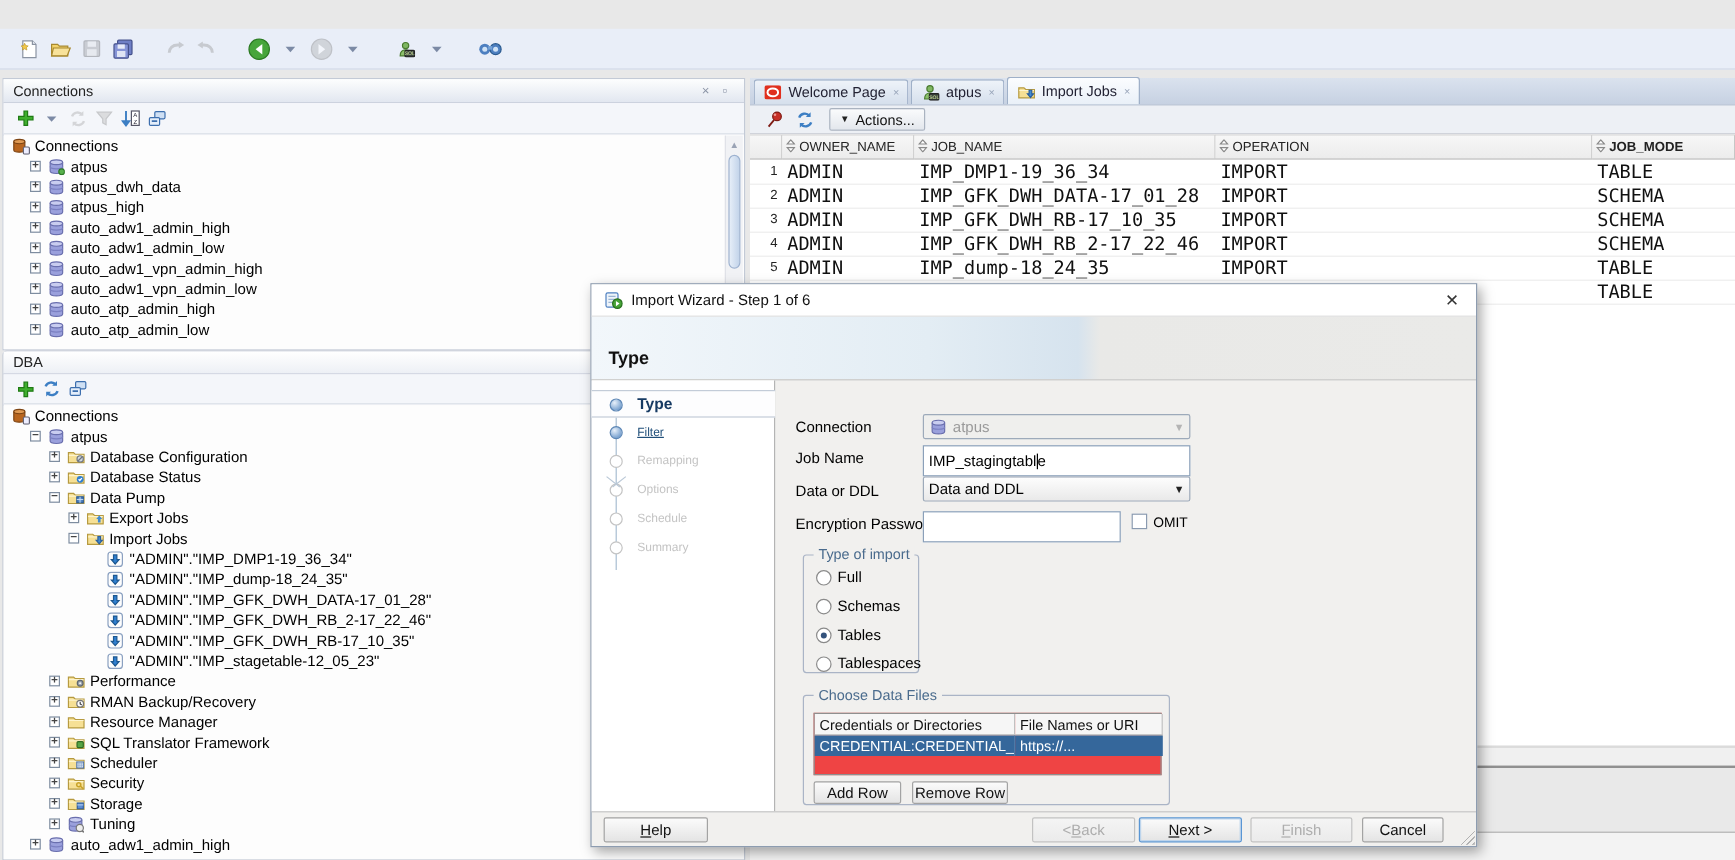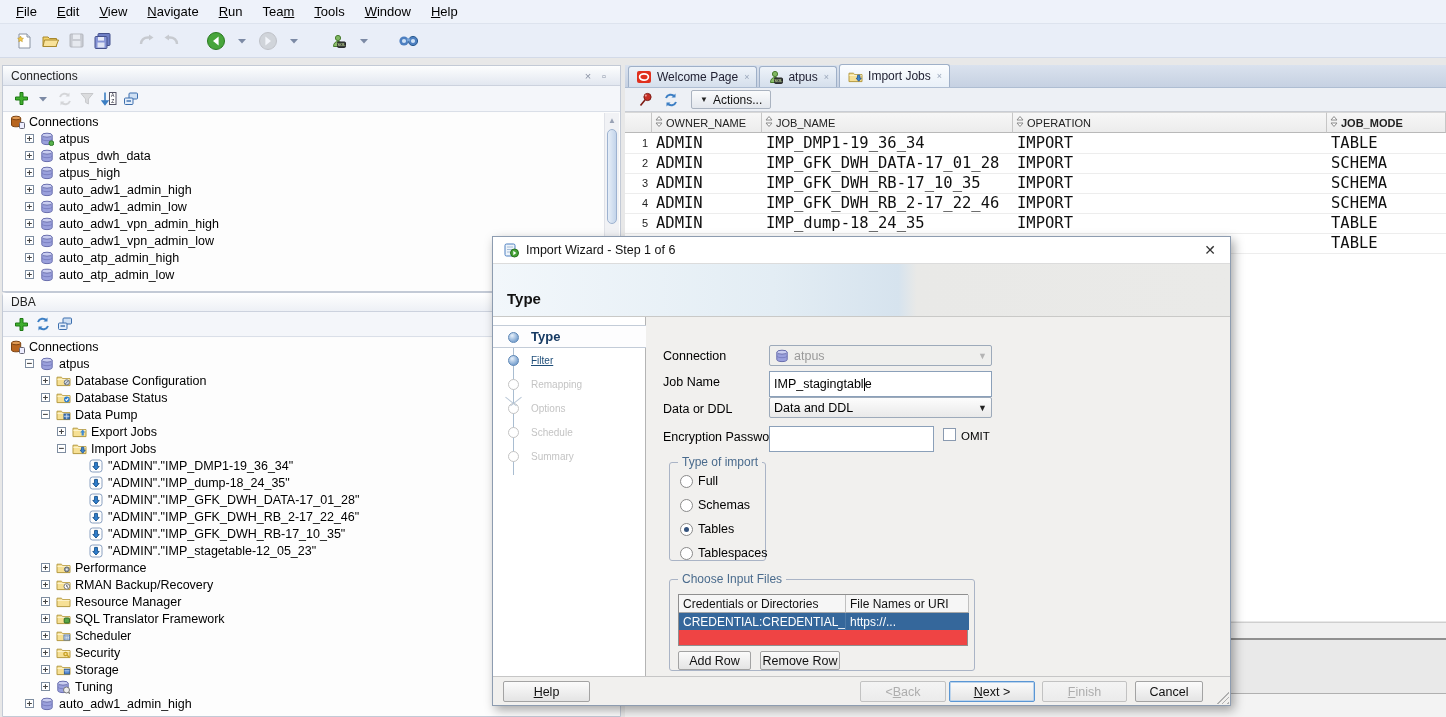--- a/index.html
+++ b/index.html
@@ -90,31 +90,20 @@
   .btn.focus{border:1px solid #5a96d4;box-shadow:0 0 0 1px #bcd4ec inset}
   #dlg-footer{position:absolute;left:0;bottom:0;right:0;height:29px;border-top:1px solid #c6c6c6}
   .grip{position:absolute;right:1px;bottom:1px;width:12px;height:12px;background:
     linear-gradient(135deg,transparent 50%,#b0b0b0 50%,#b0b0b0 55%,transparent 55%,transparent 70%,#b0b0b0 70%,#b0b0b0 75%,transparent 75%,transparent 90%,#b0b0b0 90%)}
 </style>
 </head>
 <body>
 
 <div id="app" class="abs" style="left:0;top:0;width:1446px;height:717px">
 
-  <div id="menubar" class="abs">
-      <div class="menu-item"><u>F</u>ile</div>
-      <div class="menu-item"><u>E</u>dit</div>
-      <div class="menu-item"><u>V</u>iew</div>
-      <div class="menu-item"><u>N</u>avigate</div>
-      <div class="menu-item"><u>R</u>un</div>
-      <div class="menu-item">Tea<u>m</u></div>
-      <div class="menu-item"><u>T</u>ools</div>
-      <div class="menu-item"><u>W</u>indow</div>
-      <div class="menu-item"><u>H</u>elp</div>
-    </div>
   <div id="toolbar" class="abs">
       <span class="tb">
         <svg width="18" height="18" viewBox="0 0 18 18">
           <path d="M4 2 h8 l3 3 v11 h-11 Z" fill="#fff" stroke="#8a93a2"></path>
           <path d="M12 2 v3 h3" fill="#e8edf4" stroke="#8a93a2"></path>
           <path d="M5.5 4 l1 2 2 .3 -1.5 1.4 .4 2 -1.9 -1 -1.8 1 .4 -2 -1.5 -1.4 2 -.3 Z" fill="#f2c84b" stroke="#b78e1f" stroke-width=".5"></path>
         </svg>
       </span>
       <span class="tb">
         <svg width="19" height="16" viewBox="0 0 19 16">
@@ -857,21 +846,21 @@
             <span class="rlbl">Tables</span>
           </div>
           <div class="radio-row" style="left: 10px; top: 83px;">
             <span class="radio"></span>
             <span class="rlbl">Tablespaces</span>
           </div>
         </div>
     </div>
 
     <div class="groupbox" style="left:176px;top:342px;width:306px;height:92px">
-      <span class="grouplabel">Choose Input Files</span>
+      <span class="grouplabel">Choose Data Files</span>
       <div id="ftable" style="left:8px;top:14px;width:290px;height:52px">
           <div class="fth" style="left: 0px; width: 167px;">Credentials or Directories</div>
           <div class="fth" style="left: 167px; width: 123px;">File Names or URI</div>
           <div class="ftr sel" style="left: 0px; width: 167px; top: 18px; border-right: 1px solid rgb(77, 122, 168);">CREDENTIAL:CREDENTIAL_US1</div>
           <div class="ftr sel" style="left: 167px; width: 123px; top: 18px;">https://...</div>
         </div>
       <div class="btn" id="addrow-btn" style="left:8px;top:71px;width:73px;height:19px">
           <span>Add Row</span>
         </div>
       <div class="btn" id="removerow-btn" style="left:90px;top:71px;width:80px;height:19px">

